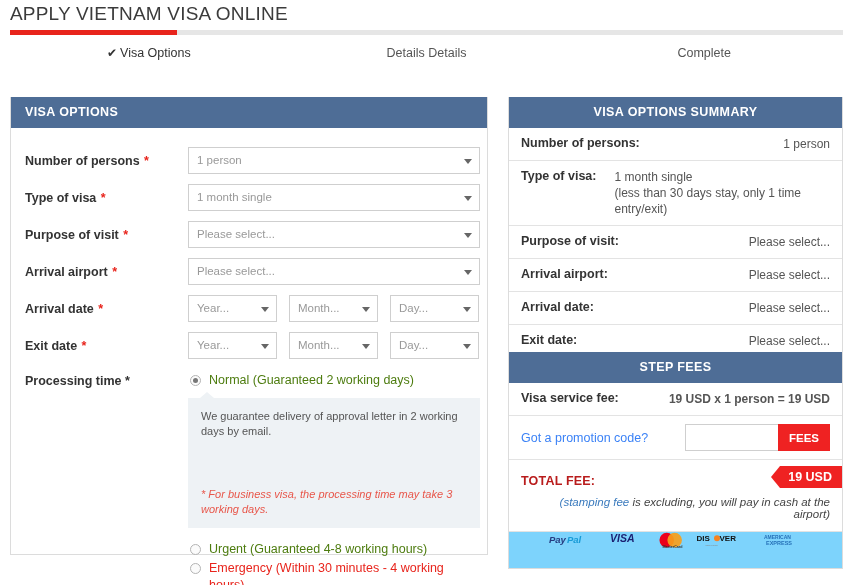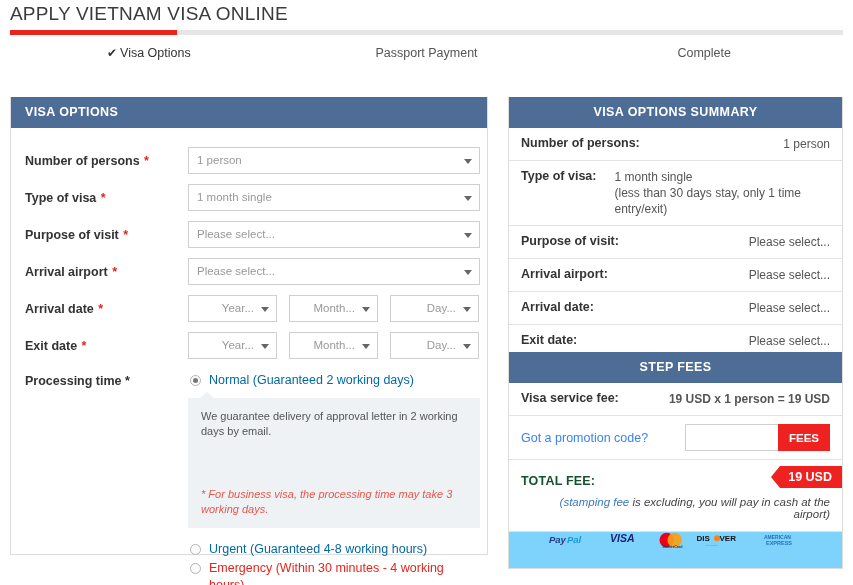--- a/index.html
+++ b/index.html
@@ -80,21 +80,21 @@
     height: 27px;
     border: 1px solid #cfcfcf;
     background: #fff;
     font-size: 11.5px;
     color: #999;
     line-height: 25px;
     padding: 0 22px 0 8px;
     white-space: nowrap; overflow: hidden;
   }
   .select.wide { width: 292px; }
-  .select.third { width: 89px; text-align: right; }
+  .select.third { width: 89px; }
   .select .caret {
     position: absolute; right: 7px; top: 50%;
     width: 0; height: 0; margin-top: -2px;
     border-left: 4px solid transparent;
     border-right: 4px solid transparent;
     border-top: 5px solid #666;
   }
 
   
   .proc-row { display: flex; padding: 0 14px; margin-top: 8px; }
@@ -105,21 +105,21 @@
   .radio {
     width: 11px; height: 11px; border-radius: 50%;
     border: 1px solid #b4b4b4; background: #fbfbfb;
     margin: 3px 8px 0 2px; flex: 0 0 11px;
     position: relative;
   }
   .radio.on::after {
     content: ""; position: absolute; left: 2px; top: 2px;
     width: 5px; height: 5px; border-radius: 50%; background: #777;
   }
-  .radio-lbl { font-size: 12.5px; color: #0369a1; line-height: 17px; }
+  .radio-lbl { font-size: 12.5px; color: #4d7c0f; line-height: 17px; }
   .radio-lbl.danger { color: #e8241c; }
 
   .info-box {
     background: #eef2f5;
     margin: 9px 0 13px 0;
     padding: 11px 13px 11px 13px;
     position: relative;
     width: 292px;
   }
   .info-box::before {
@@ -192,21 +192,21 @@
     font-size: 11.5px; font-weight: bold;
     padding: 0 11px; cursor: pointer;
     font-family: "Liberation Sans", sans-serif;
   }
 
   .total-row {
     display: flex; align-items: center;
     padding: 10px 0 2px 12px; height: 34px;
     position: relative;
   }
-  .total-row .k { font-size: 12.5px; font-weight: bold; color: #14532d; letter-spacing: .2px;}
+  .total-row .k { font-size: 12.5px; font-weight: bold; color: #b91c1c; letter-spacing: .2px;}
   .total-badge {
     position: absolute; right: 0; top: 6px;
     background: #ef2222; color: #fff;
     font-size: 12.5px; font-weight: bold;
     height: 22px; line-height: 22px;
     padding: 0 10px 0 8px;
   }
   .total-badge::before {
     content: ""; position: absolute; left: -9px; top: 0;
     width: 0; height: 0;
@@ -238,21 +238,21 @@
 
   <div class="progress-track">
     <div class="progress-fill" style="width: 20%;"></div>
   </div>
 
   <div class="steps">
     <div class="step active">
       <span class="chk">✔</span><span>Visa Options</span>
     </div>
     <div class="step">
-      <span>Passport Payment</span>
+      <span>Details Details</span>
     </div>
     <div class="step">
       <span>Complete</span>
     </div>
   </div>
 
   <div class="panel-left">
     <div class="panel-head">VISA OPTIONS</div>
 
     <div class="form-body">

